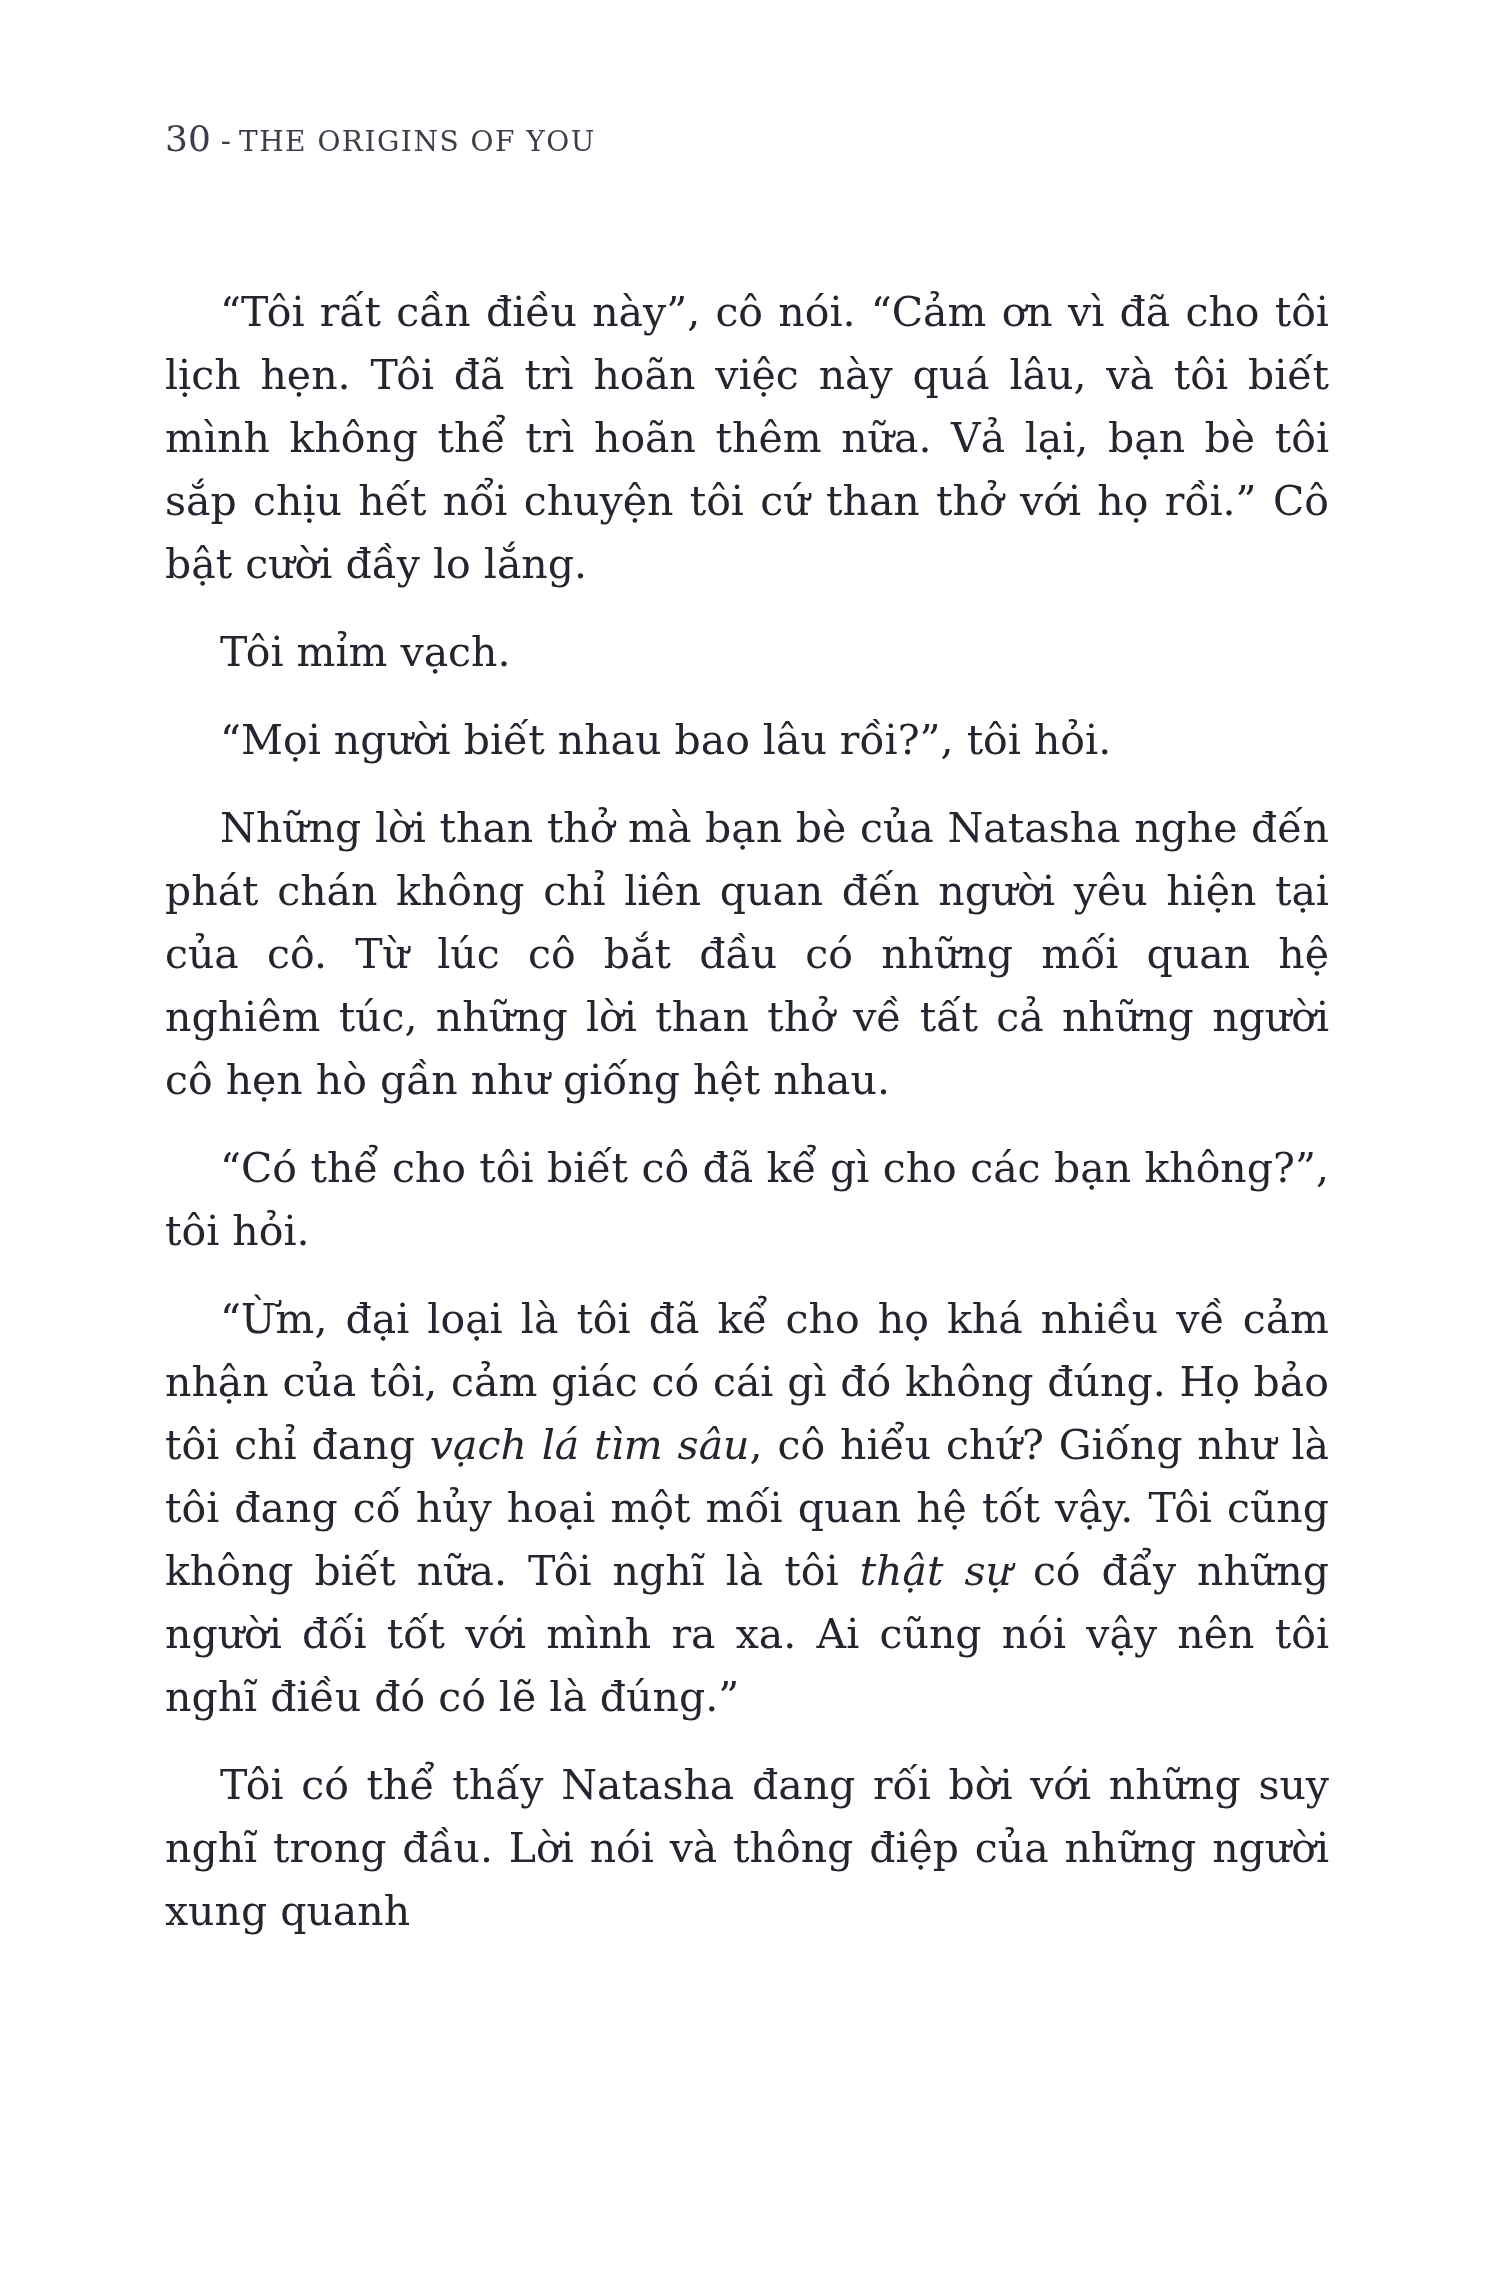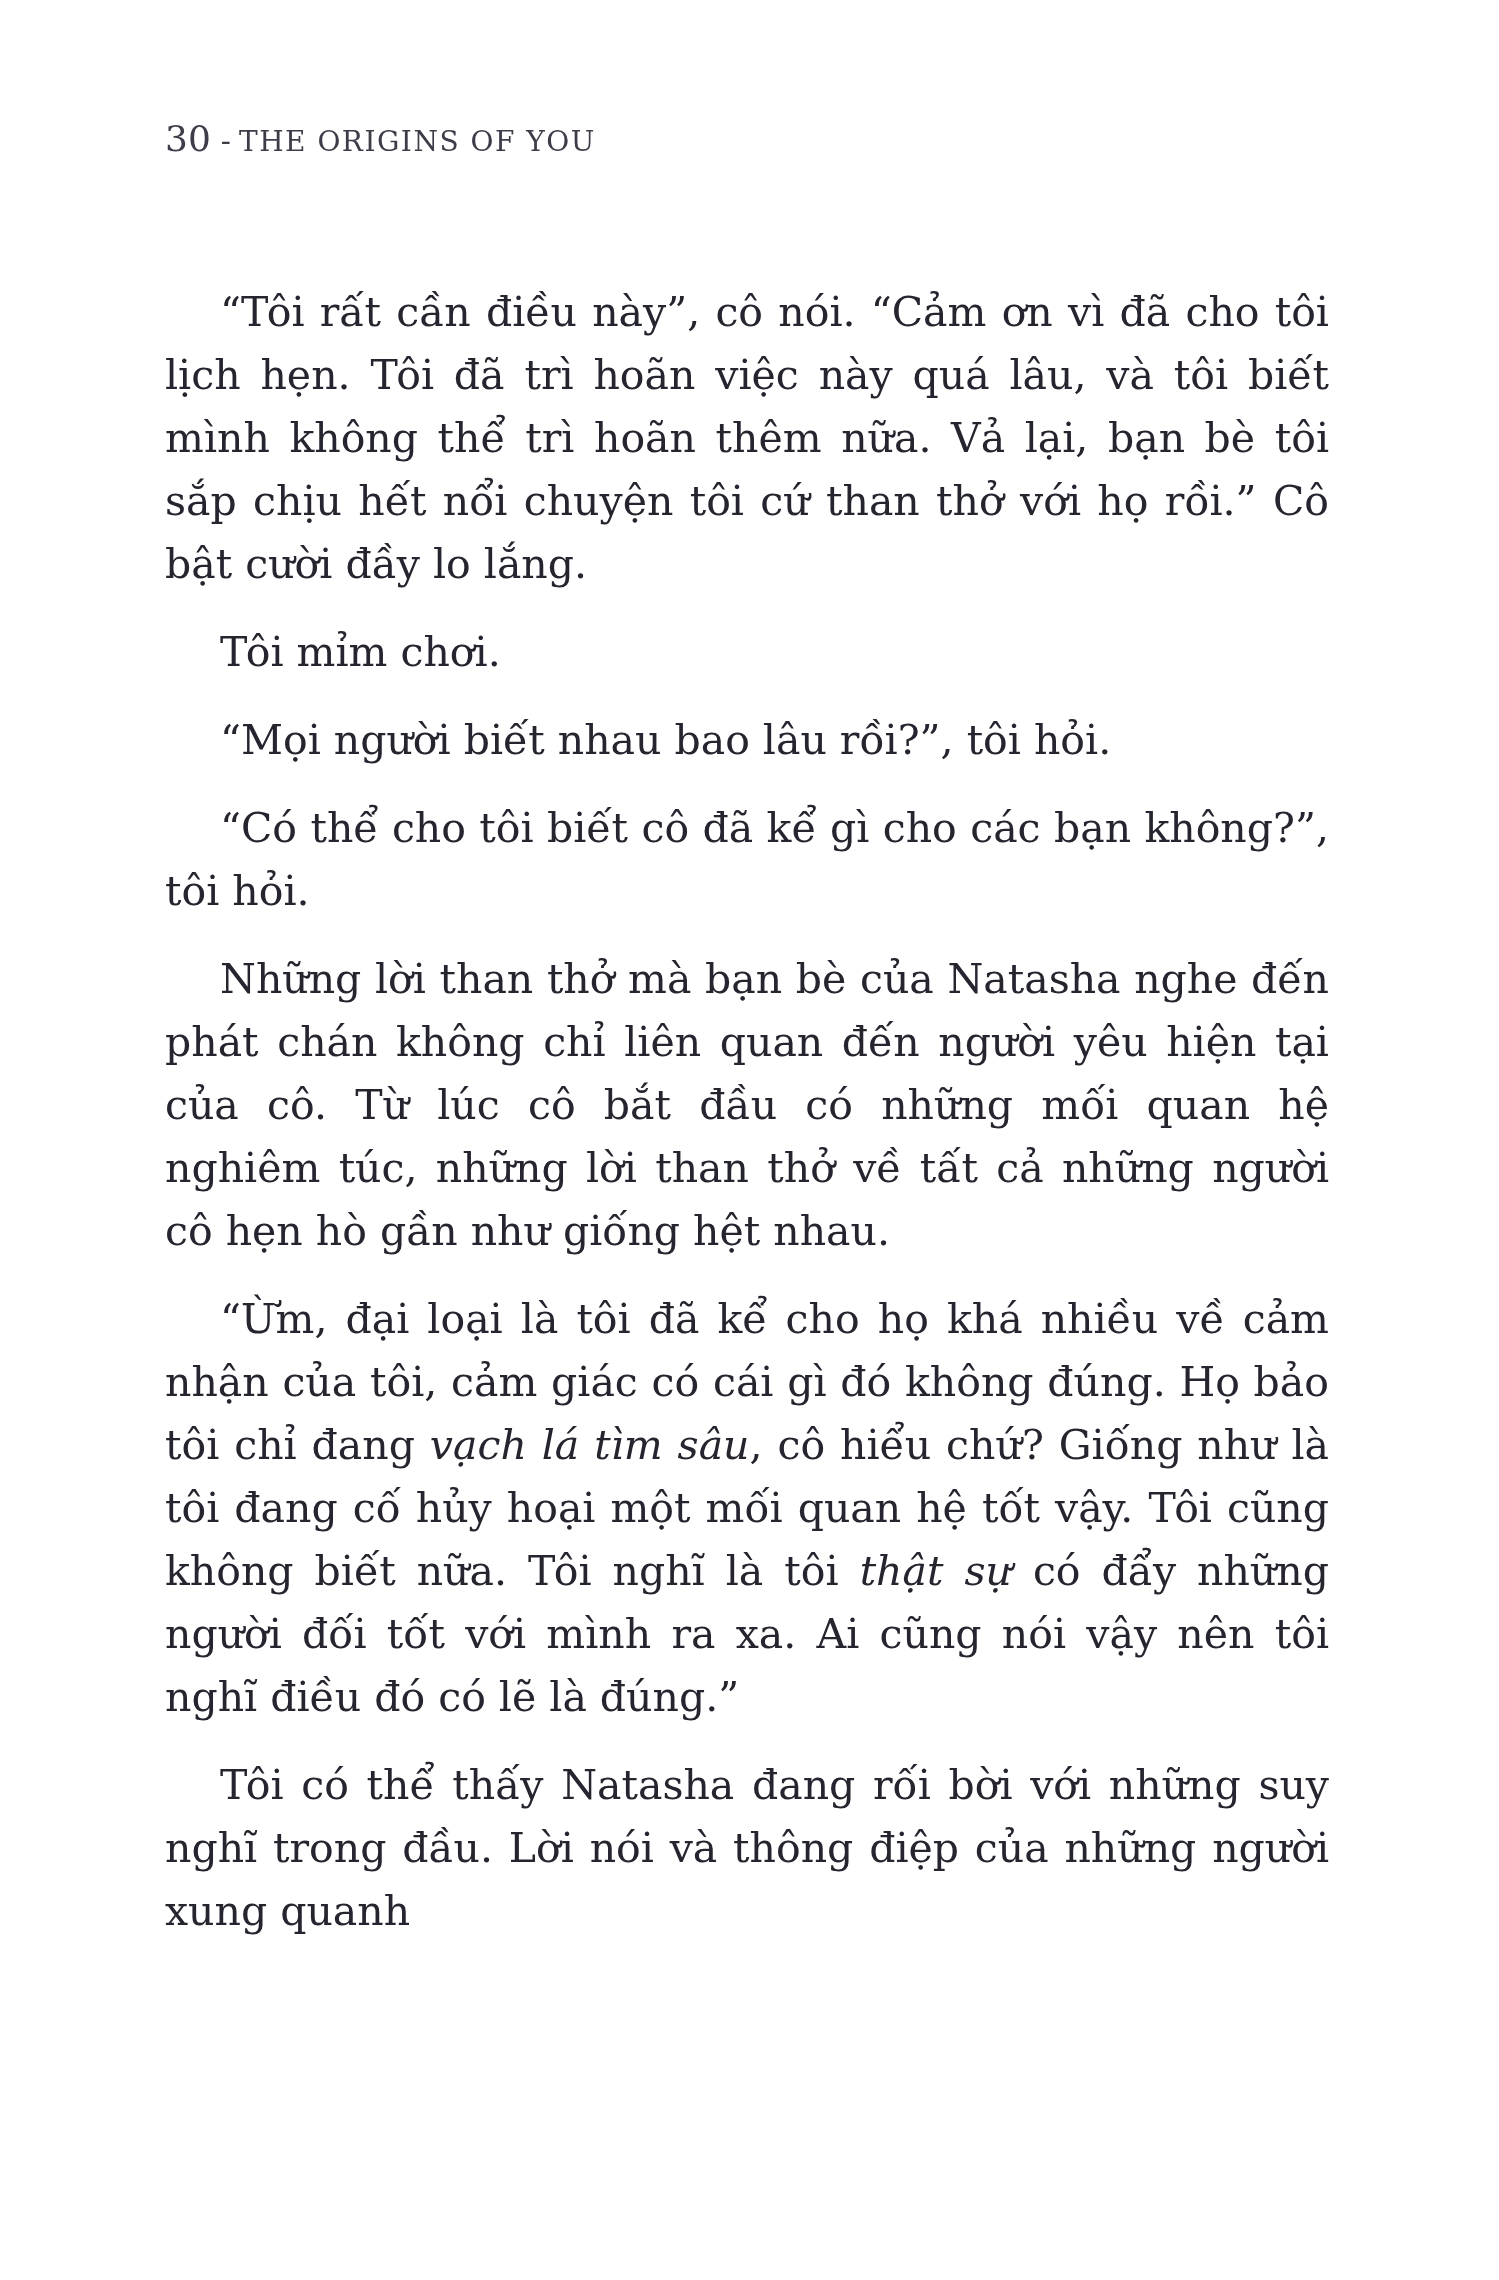--- a/index.html
+++ b/index.html
@@ -57,21 +57,21 @@
 <body>
 
 <div class="page">
 
   <div class="running-header">
     <span class="page-number">30</span><span class="dash">-</span><span class="book-title">THE ORIGINS OF YOU</span>
   </div>
 
   <div class="body-text">
       <p class="para"><span>“Tôi rất cần điều này”, cô nói. “Cảm ơn vì đã cho tôi lịch hẹn. Tôi đã trì hoãn việc này quá lâu, và tôi biết mình không thể trì hoãn thêm nữa. Vả lại, bạn bè tôi sắp chịu hết nổi chuyện tôi cứ than thở với họ rồi.” Cô bật cười đầy lo lắng.</span></p>
-      <p class="para"><span>Tôi mỉm chơi.</span></p>
+      <p class="para"><span>Tôi mỉm vạch.</span></p>
       <p class="para"><span>“Mọi người biết nhau bao lâu rồi?”, tôi hỏi.</span></p>
+      <p class="para"><span>Những lời than thở mà bạn bè của Natasha nghe đến phát chán không chỉ liên quan đến người yêu hiện tại của cô. Từ lúc cô bắt đầu có những mối quan hệ nghiêm túc, những lời than thở về tất cả những người cô hẹn hò gần như giống hệt nhau.</span></p>
       <p class="para"><span>“Có thể cho tôi biết cô đã kể gì cho các bạn không?”, tôi hỏi.</span></p>
-      <p class="para"><span>Những lời than thở mà bạn bè của Natasha nghe đến phát chán không chỉ liên quan đến người yêu hiện tại của cô. Từ lúc cô bắt đầu có những mối quan hệ nghiêm túc, những lời than thở về tất cả những người cô hẹn hò gần như giống hệt nhau.</span></p>
       <p class="para"><span>“Ừm, đại loại là tôi đã kể cho họ khá nhiều về cảm nhận của tôi, cảm giác có cái gì đó không đúng. Họ bảo tôi chỉ đang </span><em>vạch lá tìm sâu</em><span>, cô hiểu chứ? Giống như là tôi đang cố hủy hoại một mối quan hệ tốt vậy. Tôi cũng không biết nữa. Tôi nghĩ là tôi </span><em>thật sự</em><span> có đẩy những người đối tốt với mình ra xa. Ai cũng nói vậy nên tôi nghĩ điều đó có lẽ là đúng.”</span></p>
       <p class="para"><span>Tôi có thể thấy Natasha đang rối bời với những suy nghĩ trong đầu. Lời nói và thông điệp của những người xung quanh</span></p>
     </div>
 
 </div>
 
 </body></html>

